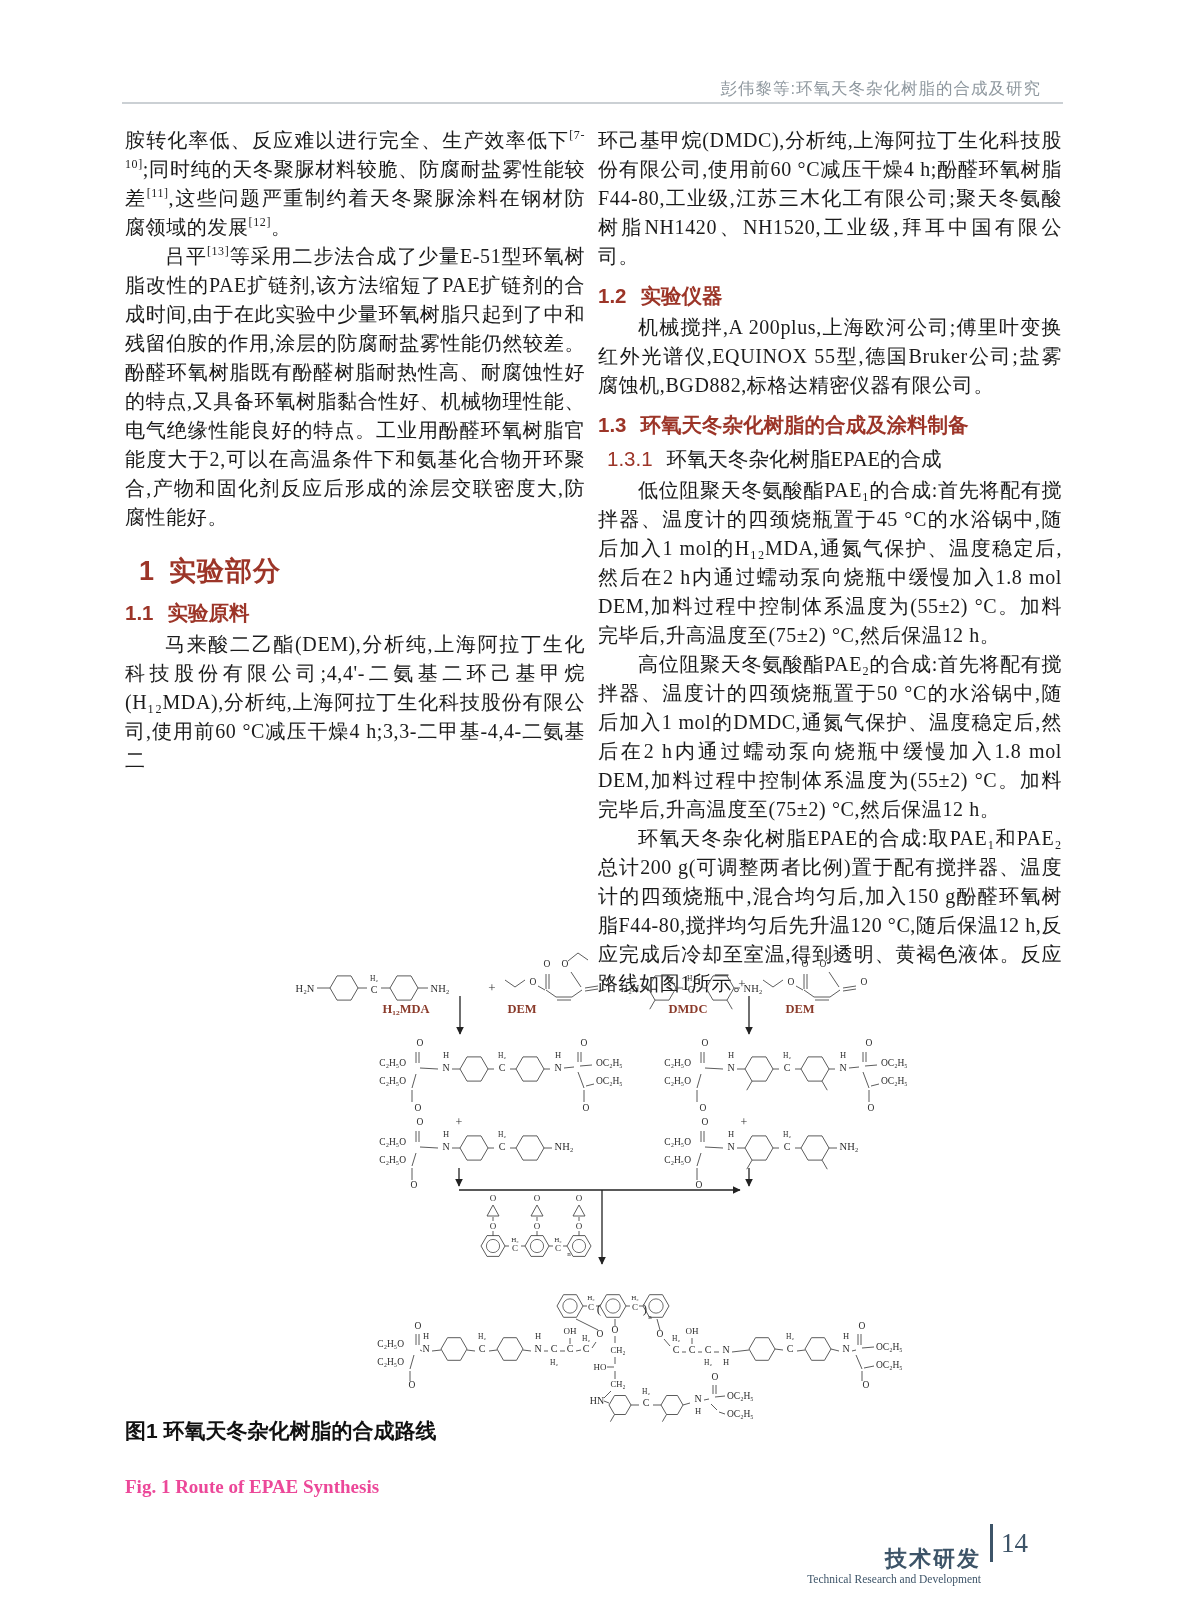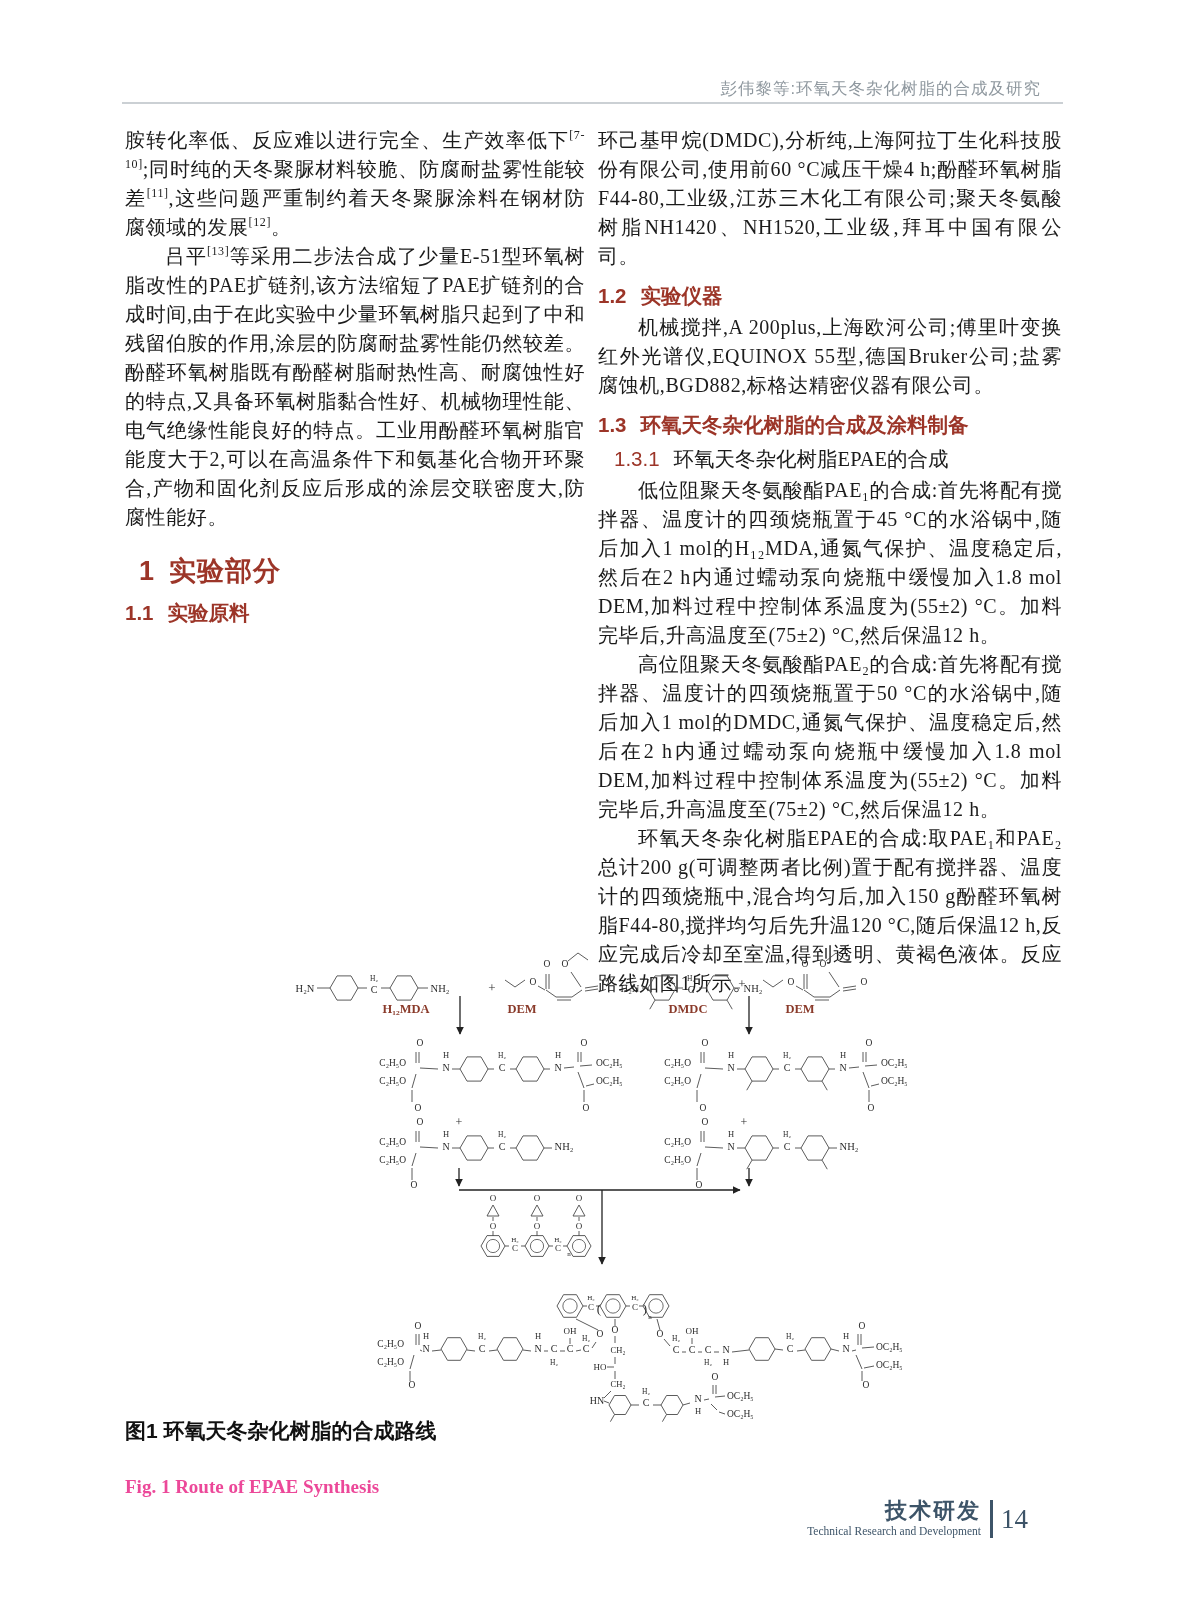--- a/index.html
+++ b/index.html
@@ -14,50 +14,51 @@
   #col-left{left:125px;width:460px;}
   #col-right{left:598px;width:464px;}
   .col p{margin:0;font-size:20px;line-height:29px;text-align:justify;letter-spacing:0.6px;
         text-indent:2em;}
   .col p.noindent{text-indent:0;}
   sup{font-size:0.6em;line-height:0;}
   h2.sec1{margin:22px 0 10px 14px;font:bold 27px/34px "Liberation Sans","DejaVu Sans",sans-serif;
         color:var(--red);letter-spacing:1px;}
   h3.sub{margin:12px 0 4px 0;font:bold 20.5px/26px "Liberation Sans","DejaVu Sans",sans-serif;
         color:var(--red);}
-  h4.subsub{margin:8px 0 4px 16px;font:normal 20.5px/26px "Liberation Serif","DejaVu Serif",serif;color:#1b1b1b;}
+  h4.subsub{margin:8px 0 4px 9px;font:normal 20.5px/26px "Liberation Serif","DejaVu Serif",serif;color:#1b1b1b;}
   h4.subsub .num{color:var(--red);font-family:"Liberation Sans","DejaVu Sans",sans-serif;}
   .numgap{display:inline-block;width:14px;}
   
   #fig-svg{position:absolute;left:148px;top:938px;overflow:visible;}
   #fig-svg text{font-family:"Liberation Serif","DejaVu Serif",serif;}
   .cap{position:absolute;left:125px;width:937px;text-align:left;}
   #cap-cn{top:1419px;font:bold 21px/24px "Liberation Sans","DejaVu Sans",sans-serif;color:#111;}
   #cap-en{top:1476px;font:bold 19px/22px "Liberation Serif","DejaVu Serif",serif;color:#ec4899;}
   
   #footer{position:absolute;top:1498px;right:138px;display:flex;align-items:center;}
   #footer .f-col{text-align:right;}
-  #f-cn{font:bold 22px/26px "Liberation Sans","DejaVu Sans",sans-serif;color:var(--footer-blue);letter-spacing:2px;}
+  #f-cn{font:bold 22px/26px "Liberation Sans","DejaVu Sans",sans-serif;color:var(--footer-blue);letter-spacing:2px;margin-top:48px;}
   #f-en{font:normal 11.5px/15px "Liberation Serif","DejaVu Serif",serif;color:var(--footer-blue);}
   #f-bar{width:3px;height:38px;background:var(--footer-blue);margin:0 8px 0 9px;}
   #f-num{font:normal 27px/30px "Liberation Serif","DejaVu Serif",serif;color:var(--footer-blue);}
 </style>
 </head>
 <body>
 
 <div id="page">
 
   <div id="running-title">彭伟黎等:环氧天冬杂化树脂的合成及研究</div>
   <div id="header-rule"></div>
 
   <div id="col-left" class="col">
     <p class="noindent">胺转化率低、反应难以进行完全、生产效率低下<sup>[7-10]</sup>;同时纯的天冬聚脲材料较脆、防腐耐盐雾性能较差<sup>[11]</sup>,这些问题严重制约着天冬聚脲涂料在钢材防腐领域的发展<sup>[12]</sup>。</p>
     <p>吕平<sup>[13]</sup>等采用二步法合成了少量E-51型环氧树脂改性的PAE扩链剂,该方法缩短了PAE扩链剂的合成时间,由于在此实验中少量环氧树脂只起到了中和残留伯胺的作用,涂层的防腐耐盐雾性能仍然较差。酚醛环氧树脂既有酚醛树脂耐热性高、耐腐蚀性好的特点,又具备环氧树脂黏合性好、机械物理性能、电气绝缘性能良好的特点。工业用酚醛环氧树脂官能度大于2,可以在高温条件下和氨基化合物开环聚合,产物和固化剂反应后形成的涂层交联密度大,防腐性能好。</p>
     <h2 class="sec1"><span>1</span><span class="numgap"></span><span>实验部分</span></h2>
     <h3 class="sub"><span>1.1</span><span class="numgap"></span><span>实验原料</span></h3>
+    <p>马来酸二乙酯(DEM),分析纯,上海阿拉丁生化科技股份有限公司;4,4'-二氨基二环己基甲烷(H₁₂MDA),分析纯,上海阿拉丁生化科技股份有限公司,使用前60 °C减压干燥4 h;3,3-二甲基-4,4-二氨基二</p>
   </div>
 
   <div id="col-right" class="col">
     <p class="noindent">环己基甲烷(DMDC),分析纯,上海阿拉丁生化科技股份有限公司,使用前60 °C减压干燥4 h;酚醛环氧树脂F44-80,工业级,江苏三木化工有限公司;聚天冬氨酸树脂NH1420、NH1520,工业级,拜耳中国有限公司。</p>
     <h3 class="sub"><span>1.2</span><span class="numgap"></span><span>实验仪器</span></h3>
     <p>机械搅拌,A 200plus,上海欧河公司;傅里叶变换红外光谱仪,EQUINOX 55型,德国Bruker公司;盐雾腐蚀机,BGD882,标格达精密仪器有限公司。</p>
     <h3 class="sub"><span>1.3</span><span class="numgap"></span><span>环氧天冬杂化树脂的合成及涂料制备</span></h3>
     <h4 class="subsub"><span class="num">1.3.1</span><span class="numgap"></span><span>环氧天冬杂化树脂EPAE的合成</span></h4>
     <p>低位阻聚天冬氨酸酯PAE₁的合成:首先将配有搅拌器、温度计的四颈烧瓶置于45 °C的水浴锅中,随后加入1 mol的H₁₂MDA,通氮气保护、温度稳定后,然后在2 h内通过蠕动泵向烧瓶中缓慢加入1.8 mol DEM,加料过程中控制体系温度为(55±2) °C。加料完毕后,升高温度至(75±2) °C,然后保温12 h。</p>
     <p>高位阻聚天冬氨酸酯PAE₂的合成:首先将配有搅拌器、温度计的四颈烧瓶置于50 °C的水浴锅中,随后加入1 mol的DMDC,通氮气保护、温度稳定后,然后在2 h内通过蠕动泵向烧瓶中缓慢加入1.8 mol DEM,加料过程中控制体系温度为(55±2) °C。加料完毕后,升高温度至(75±2) °C,然后保温12 h。</p>

